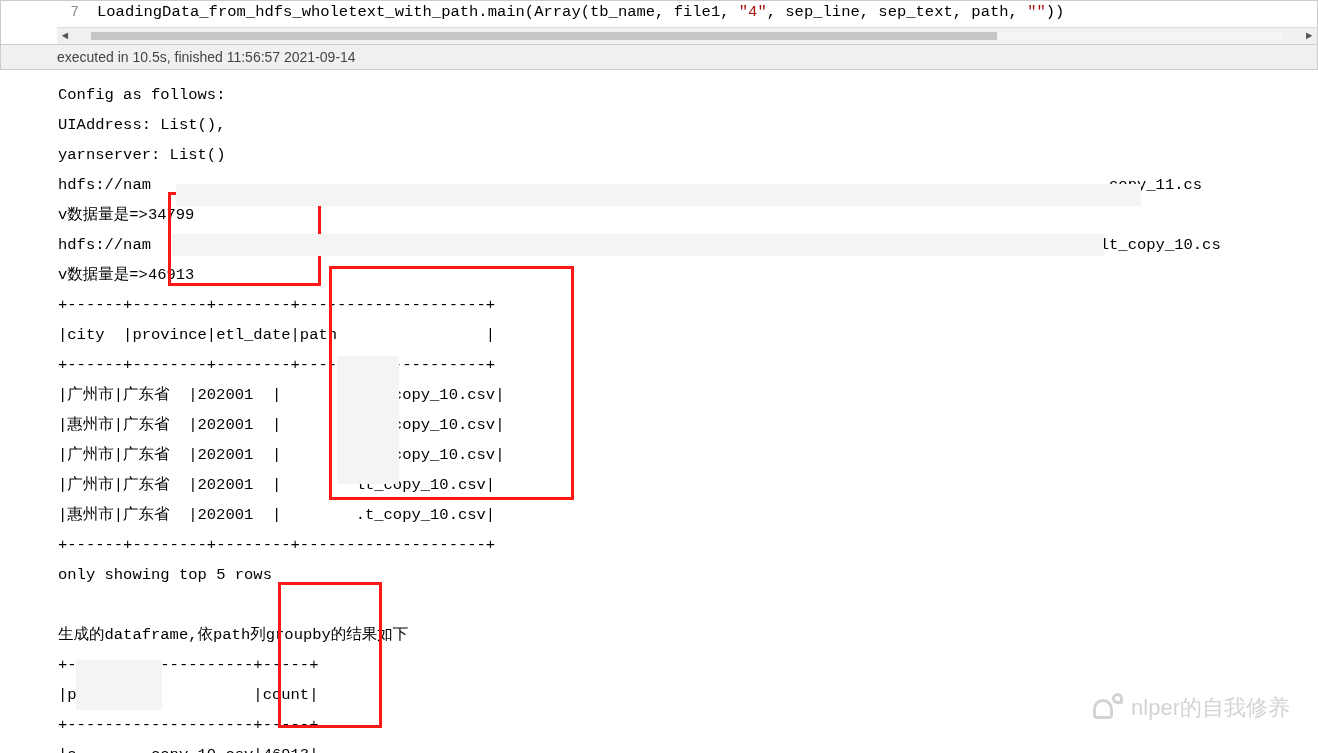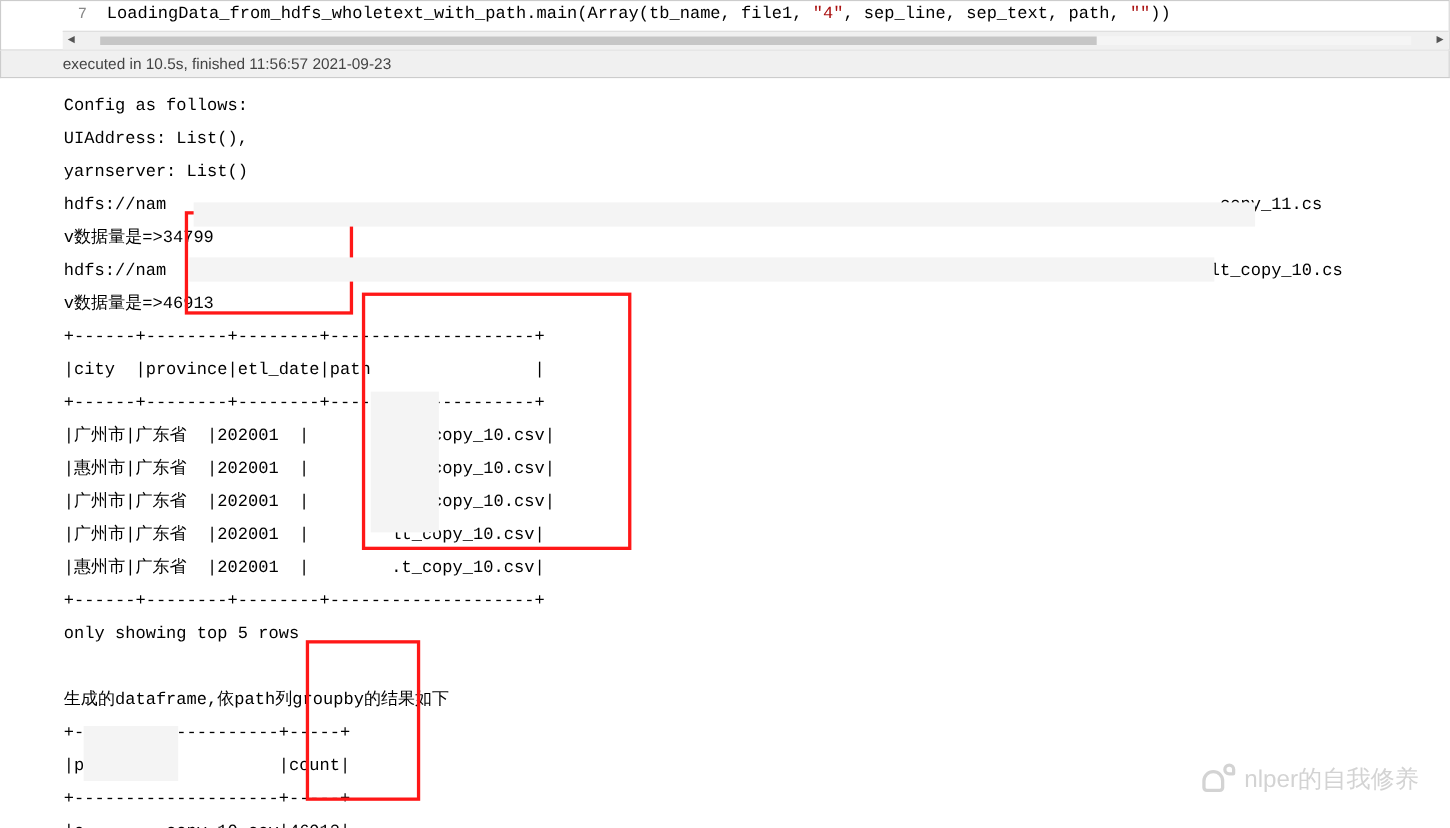--- a/index.html
+++ b/index.html
@@ -93,21 +93,20 @@
     position: absolute;
     background: #f4f4f4;
     filter: blur(0.4px);
     pointer-events: none;
   }
   .watermark {
     position: absolute;
     right: 28px;
     bottom: 30px;
     display: flex;
-    align-items: center;
     gap: 10px;
     color: #cfcfcf;
     font-family: "Microsoft YaHei", sans-serif;
     font-size: 22px;
     opacity: 0.9;
   }
   .wm-icon {
     width: 28px;
     height: 28px;
     position: relative;
@@ -151,21 +150,21 @@
   <div class="scrollbar-row">
     <span class="scroll-arrow">◄</span>
     <div class="scroll-track">
       <div class="scroll-thumb"></div>
     </div>
     <span class="scroll-arrow">►</span>
   </div>
 </div>
 
 <div class="exec-bar padleft">
-  <span>executed in 10.5s, finished 11:56:57 2021-09-23</span>
+  <span>executed in 10.5s, finished 11:56:57 2021-09-14</span>
 </div>
 
 <div class="output-area" id="outblock">Config as follows:
 UIAddress: List(),
 yarnserver: List()
 hdfs://nam                                                                                                      _copy_11.cs
 v数据量是=&gt;34799
 hdfs://nam                                                                                                   esult_copy_10.cs
 v数据量是=&gt;46913
 +------+--------+--------+--------------------+

